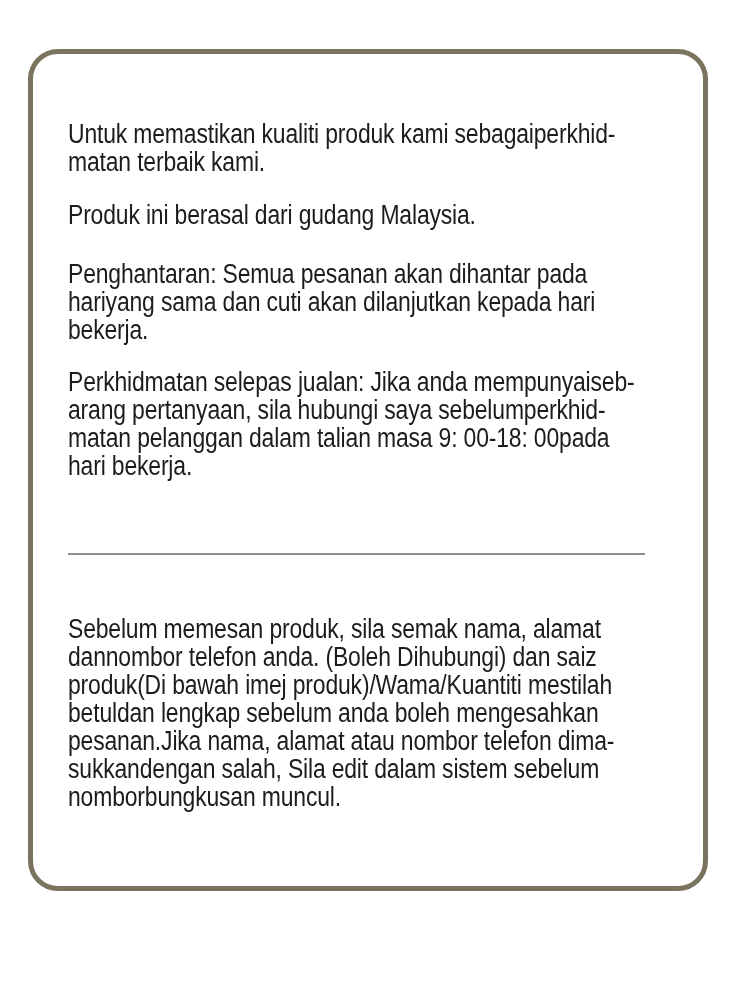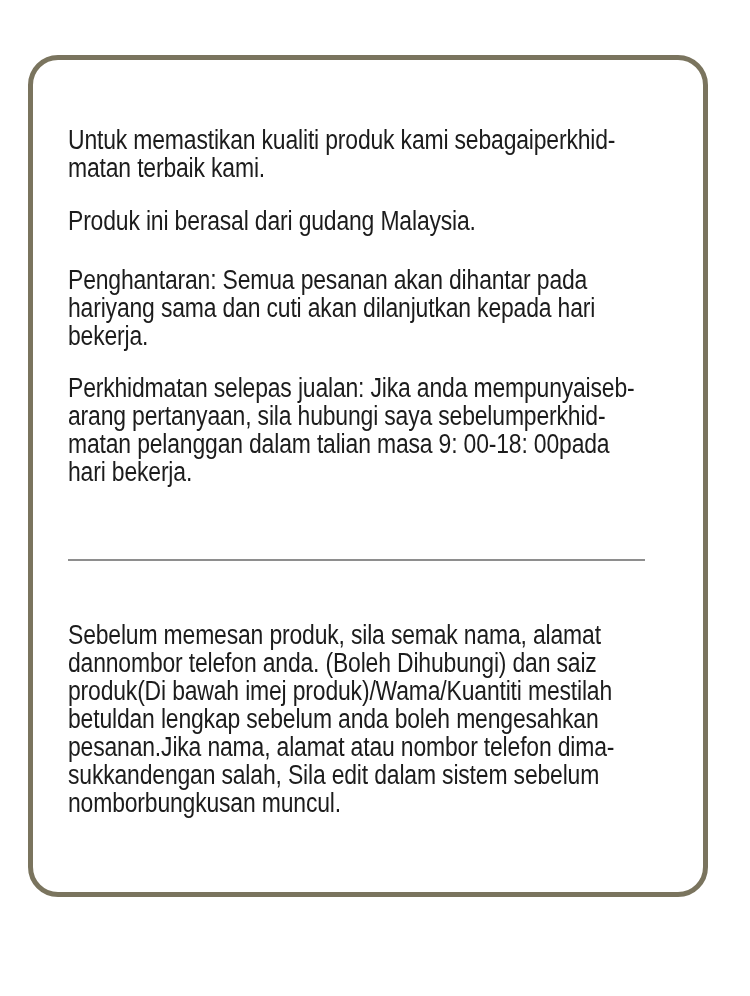--- a/index.html
+++ b/index.html
@@ -10,21 +10,21 @@
     width: 750px;
     height: 996px;
     background: #ffffff;
     overflow: hidden;
     position: relative;
     font-family: "Liberation Sans", sans-serif;
   }
   .notice-card {
     position: absolute;
     left: 28px;
-    top: 55px;
+    top: 49px;
     width: 680px;
     height: 842px;
     box-sizing: border-box;
     border: 5px solid #7a745e;
     border-radius: 30px;
     background: #ffffff;
   }
   .notice-content {
     box-sizing: border-box;
     padding: 66px 0 0 35px;

